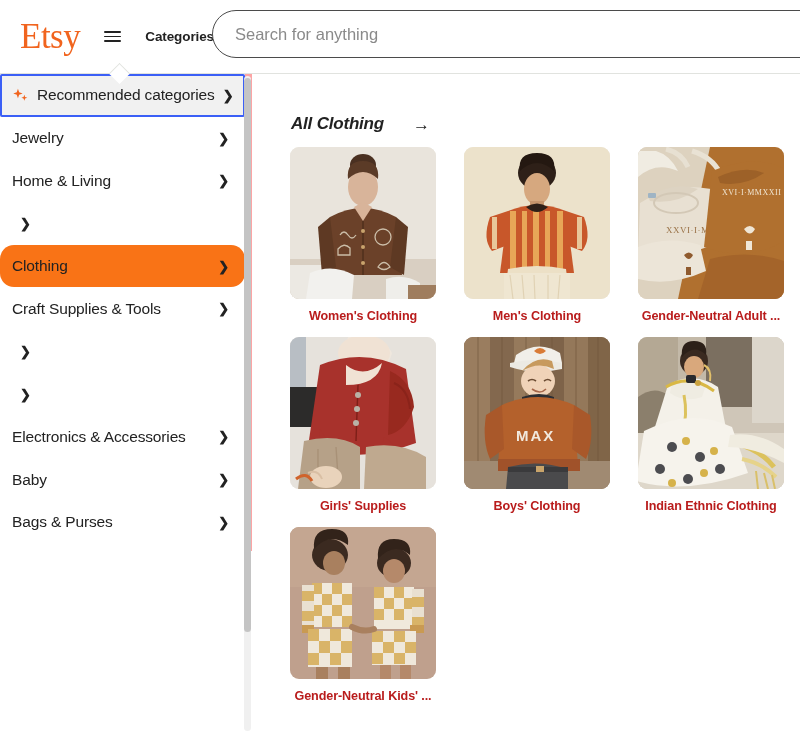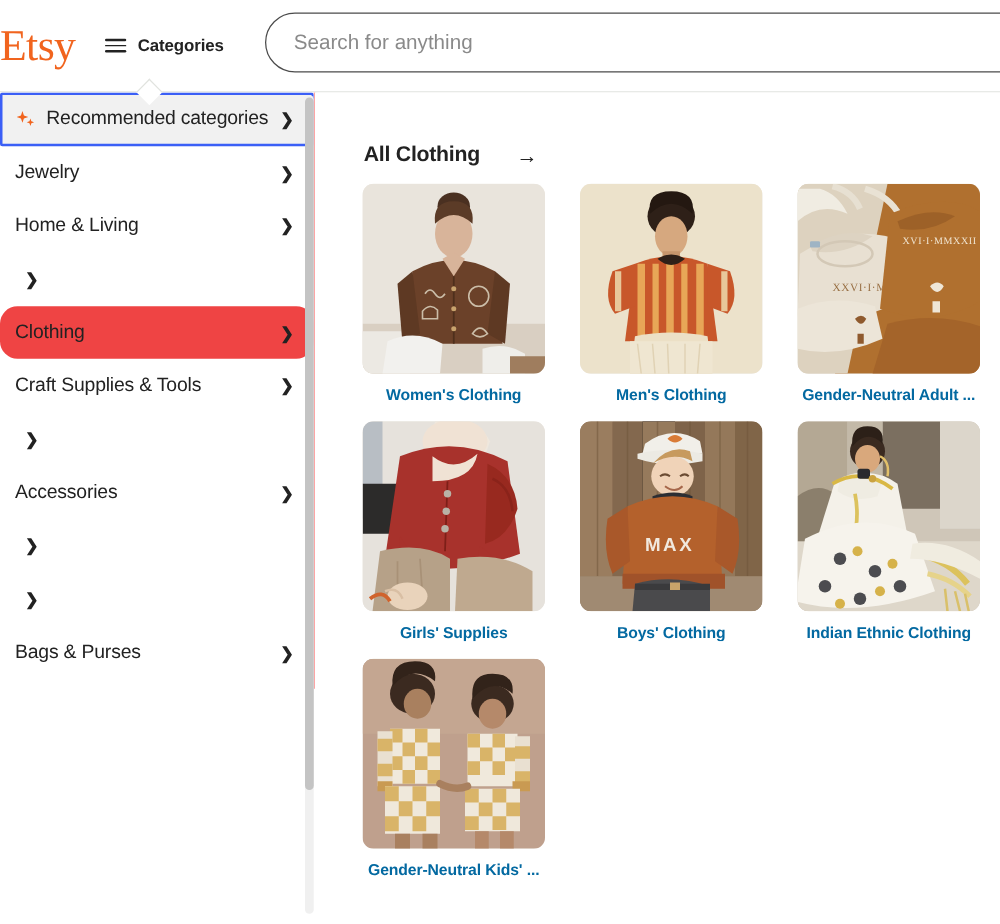--- a/index.html
+++ b/index.html
@@ -12,31 +12,31 @@
   }
 
   
   .header {
     position: absolute; top: 0; left: 0;
     width: 800px; height: 73px;
     background: #ffffff;
     display: flex; align-items: center;
   }
   .logo {
-    margin-left: 0;
+    margin-left: 20px;
     font-family: "Liberation Serif", serif;
     font-size: 35px;
     font-weight: 400;
     color: #F1641E;
     letter-spacing: -0.5px;
     line-height: 1;
     user-select: none;
   }
   .categories-btn {
-    display: flex; align-items: center; gap: 9px;
+    display: flex; align-items: center; gap: 24px;
     margin-left: 24px;
     cursor: pointer;
     background: none; border: none;
   }
   .hamburger { display: flex; flex-direction: column; gap: 3px; width: 17px; }
   .hamburger i { display: block; height: 1.8px; background: #222222; border-radius: 1px; }
   .categories-label {
     font-size: 13.5px; font-weight: 700; color: #222222; letter-spacing: -0.1px;
   }
   .search-wrap {
@@ -69,36 +69,36 @@
     border-top: 1px solid #e1e3df;
     transform: rotate(45deg);
     z-index: 3;
   }
 
   
   .sidebar {
     position: absolute; top: 74px; left: 0;
     width: 252px; height: 477px;
     background: #ffffff;
-    border-right: 1px solid #fca5a5;
+    border-right: 7px solid #fca5a5;
     overflow: hidden;
   }
   .cat-list { list-style: none; }
   .cat-item {
     position: relative;
     height: 42.7px;
     display: flex; align-items: center;
     padding: 0 16px 0 12px;
     cursor: pointer;
     font-size: 15.5px;
     color: #222222;
     letter-spacing: -0.15px;
   }
   .cat-item .label { flex: 1; white-space: nowrap; }
-  .cat-item.selected { background: #ef4444; border-radius: 14px; }
+  .cat-item.selected { background: #f97316; border-radius: 14px; }
   .cat-item.focused {
     background: #f1f1f1;
     outline: 2px solid #3b5ff6;
     outline-offset: -2px;
     border-radius: 2px;
   }
   .chev {
     font-size: 13px; font-weight: 700; color: #222222;
     line-height: 1; margin-left: 8px;
   }
@@ -124,21 +124,21 @@
   .main {
     position: absolute; top: 74px; left: 253px;
     width: 547px; height: 665px;
     background: #ffffff;
     overflow: hidden;
   }
   .section-title {
     position: absolute; top: 40px; left: 38px;
     font-size: 17px; font-weight: 700; color: #222222;
     display: flex; align-items: center; gap: 29px;
-    cursor: pointer; letter-spacing: -0.2px;
+    cursor: pointer; letter-spacing: -0.2px; font-style: italic;
   }
   .arrow-right { font-size: 17px; font-weight: 400; line-height: 1; }
 
   .grid {
     position: absolute; top: 73px; left: 37px;
     display: grid;
     grid-template-columns: repeat(3, 146px);
     column-gap: 28px;
     row-gap: 14px;
   }
@@ -149,21 +149,21 @@
     overflow: hidden;
     position: relative;
     background: #eeeae4;
   }
   .thumb svg { display: block; width: 146px; height: 152px; }
   .card-label {
     margin-top: 10px;
     text-align: center;
     font-size: 12.6px;
     font-weight: 700;
-    color: #0369a1;
+    color: #b91c1c;
     white-space: nowrap;
     overflow: hidden;
     letter-spacing: -0.1px;
   }
 </style>
 </head>
 <body>
 
 <div class="header">
   <div class="logo">Etsy</div>
@@ -220,29 +220,30 @@
     <li class="cat-item">
       <span class="label">Craft Supplies &amp; Tools</span>
       <span class="chev">❯</span>
     </li>
 
     <li class="cat-item">
       <span class="chev">❯</span>
     </li>
 
     <li class="cat-item">
-      <span class="label">Accessories</span>
-      <span class="chev">❯</span>
-    </li>
-
-    <li class="cat-item">
-      <span class="chev">❯</span>
-    </li>
-
-    <li class="cat-item">
+      <span class="chev">❯</span>
+    </li>
+
+    <li class="cat-item">
+      <span class="label">Electronics &amp; Accessories</span>
+      <span class="chev">❯</span>
+    </li>
+
+    <li class="cat-item">
+      <span class="label">Baby</span>
       <span class="chev">❯</span>
     </li>
 
     <li class="cat-item">
       <span class="label">Bags &amp; Purses</span>
       <span class="chev">❯</span>
     </li>
 
     <li class="cat-item">
       <span class="chev">❯</span>

